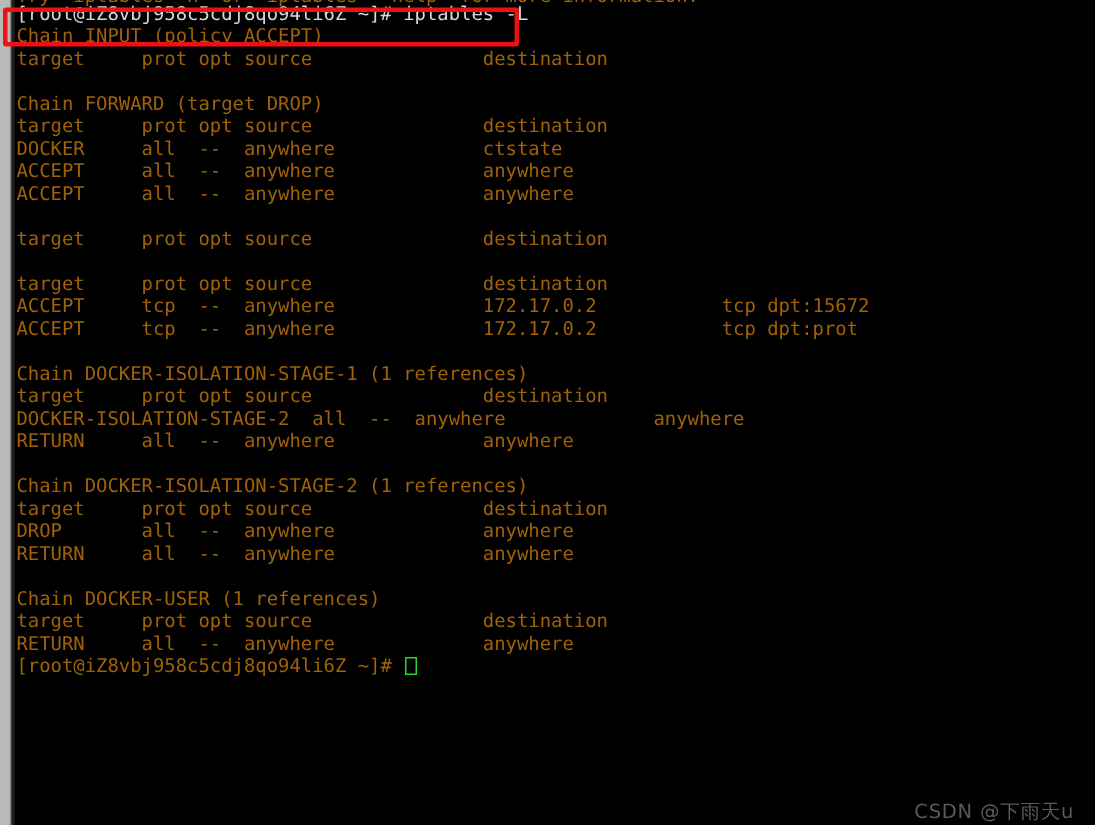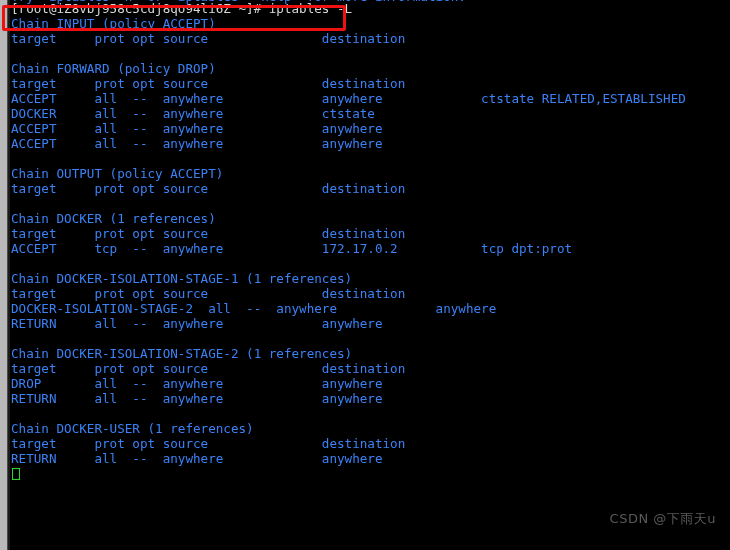--- a/index.html
+++ b/index.html
@@ -53,21 +53,21 @@
     height: 550px;
     z-index: 2;
   }
 
   .line {
     height: 15px;
     line-height: 15px;
     font-size: 12.6px;
     letter-spacing: 0px;
     white-space: pre;
-    color: #3b82f6;
+    color: #a16207;
     font-family: "DejaVu Sans Mono", "Liberation Mono", monospace;
   }
   .line.clipped-top {
     height: 8px;
     line-height: 8px;
     margin-top: -7px;
   }
   .line.blank { color: transparent; }
 
   .prompt-line { color: #d8d8d8; }
@@ -93,21 +93,21 @@
     height: 12px;
     border: 1.5px solid #24dd24;
     box-sizing: border-box;
     vertical-align: -2px;
     margin-left: 1px;
   }
 
   .watermark {
     position: absolute;
     right: 14px;
-    bottom: 22px;
+    bottom: 0;
     font-family: "DejaVu Sans", "Liberation Sans", sans-serif;
     font-size: 13px;
     color: #5a5a5a;
     letter-spacing: 0.5px;
     z-index: 8;
     user-select: none;
   }
 </style>
 </head>
 <body>
@@ -116,47 +116,45 @@
 
   <div class="gutter"></div>
   <div class="gutter-shadow"></div>
 
   <div class="screen">
     <div class="line clipped-top">Try `iptables -h' or 'iptables --help' for more information.</div>
     <div class="line prompt-line">[root@iZ8vbj958c5cdj8qo94li6Z ~]# iptables -L</div>
     <div class="line">Chain INPUT (policy ACCEPT)</div>
     <div class="line">target     prot opt source               destination</div>
     <div class="line blank"></div>
-    <div class="line">Chain FORWARD (policy DROP)</div>
+    <div class="line">Chain FORWARD (target DROP)</div>
     <div class="line">target     prot opt source               destination</div>
-    <div class="line">ACCEPT     all  --  anywhere             anywhere             ctstate RELATED,ESTABLISHED</div>
     <div class="line">DOCKER     all  --  anywhere             ctstate</div>
     <div class="line">ACCEPT     all  --  anywhere             anywhere</div>
     <div class="line">ACCEPT     all  --  anywhere             anywhere</div>
     <div class="line blank"></div>
-    <div class="line">Chain OUTPUT (policy ACCEPT)</div>
     <div class="line">target     prot opt source               destination</div>
     <div class="line blank"></div>
-    <div class="line">Chain DOCKER (1 references)</div>
     <div class="line">target     prot opt source               destination</div>
+    <div class="line">ACCEPT     tcp  --  anywhere             172.17.0.2           tcp dpt:15672</div>
     <div class="line">ACCEPT     tcp  --  anywhere             172.17.0.2           tcp dpt:prot</div>
     <div class="line blank"></div>
     <div class="line">Chain DOCKER-ISOLATION-STAGE-1 (1 references)</div>
     <div class="line">target     prot opt source               destination</div>
     <div class="line">DOCKER-ISOLATION-STAGE-2  all  --  anywhere             anywhere</div>
     <div class="line">RETURN     all  --  anywhere             anywhere</div>
     <div class="line blank"></div>
     <div class="line">Chain DOCKER-ISOLATION-STAGE-2 (1 references)</div>
     <div class="line">target     prot opt source               destination</div>
     <div class="line">DROP       all  --  anywhere             anywhere</div>
     <div class="line">RETURN     all  --  anywhere             anywhere</div>
     <div class="line blank"></div>
     <div class="line">Chain DOCKER-USER (1 references)</div>
     <div class="line">target     prot opt source               destination</div>
     <div class="line">RETURN     all  --  anywhere             anywhere</div>
-    <div class="line"><span class="cursor"></span></div>
+    <div class="line"><span>[root@iZ8vbj958c5cdj8qo94li6Z ~]# </span><span class="cursor"></span></div>
   </div>
 
   <div class="annot-box"></div>
 
   <div class="watermark">CSDN @下雨天u</div>
 
 </div>
 
 </body></html>

